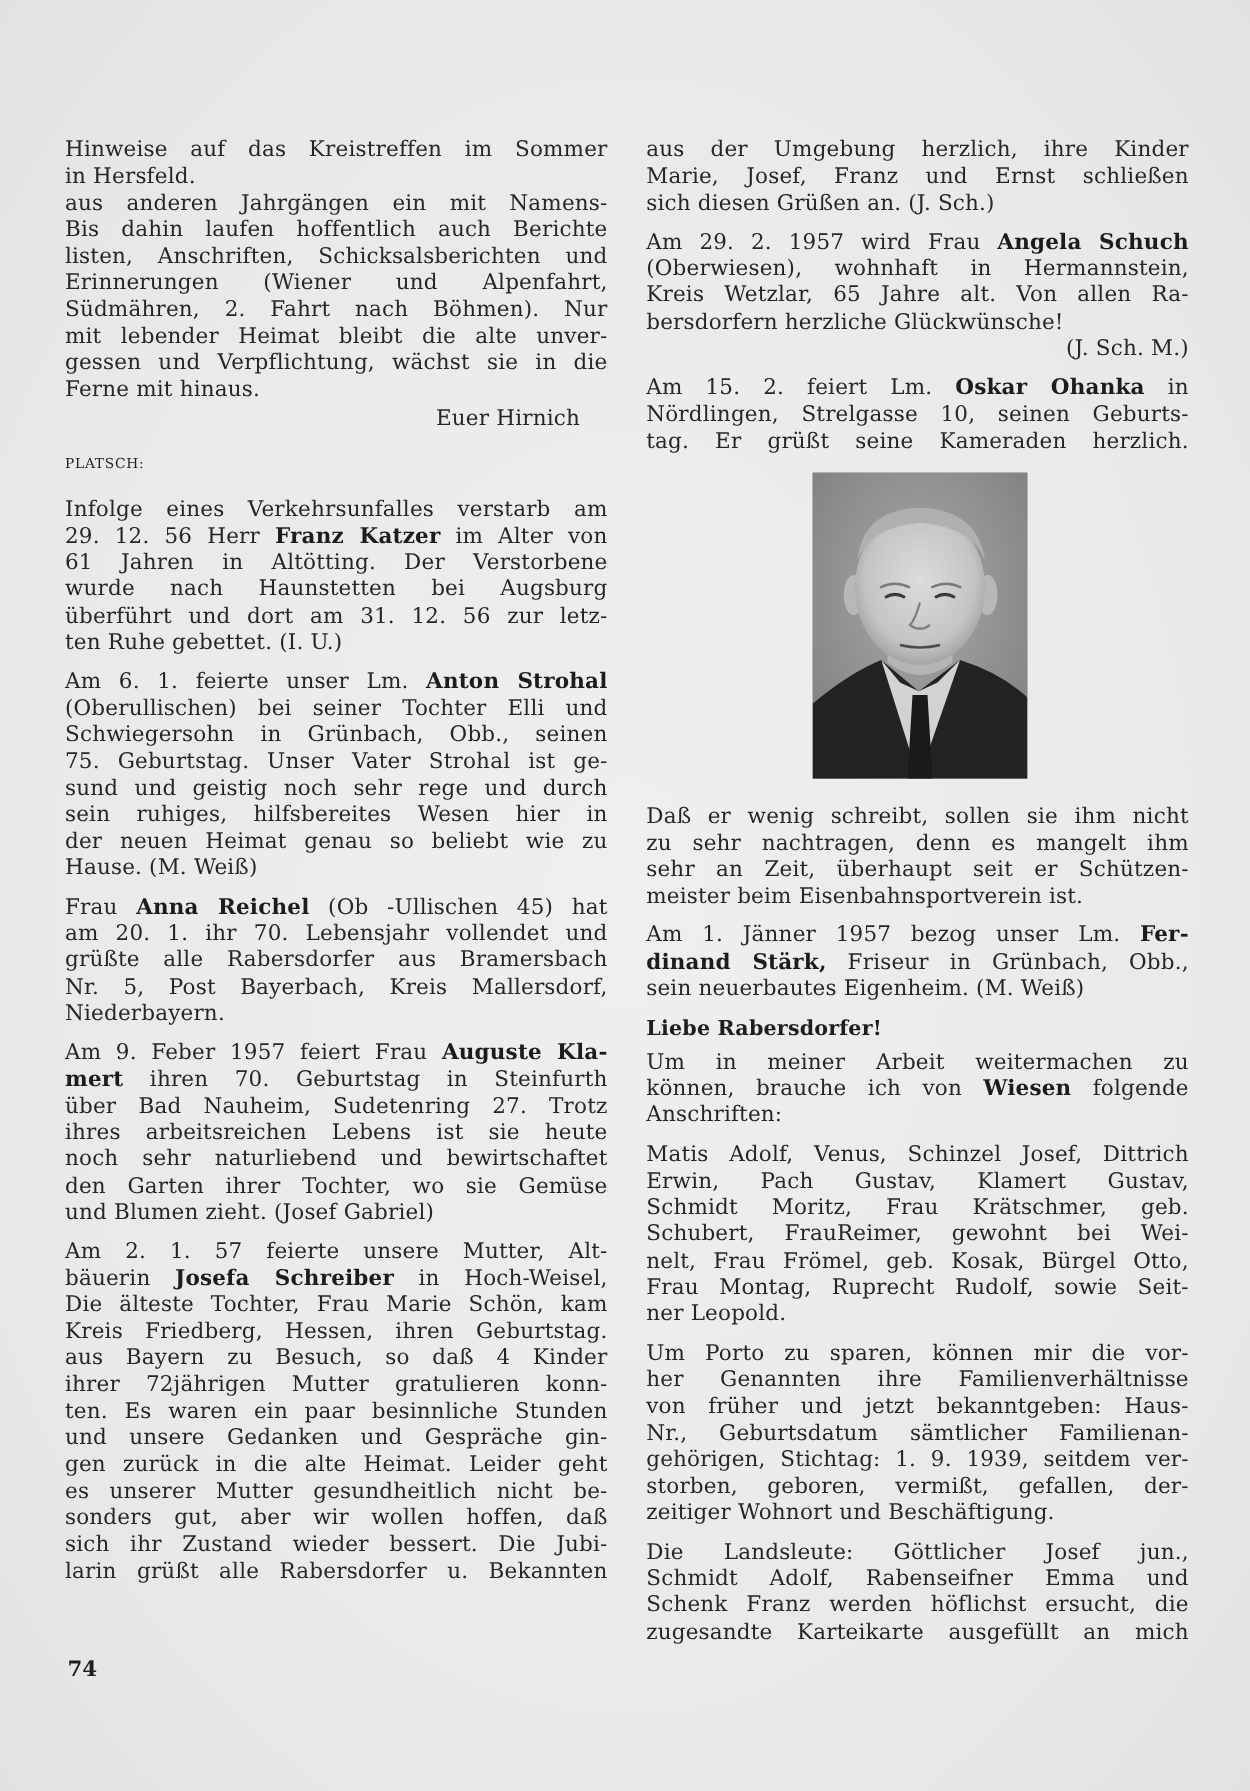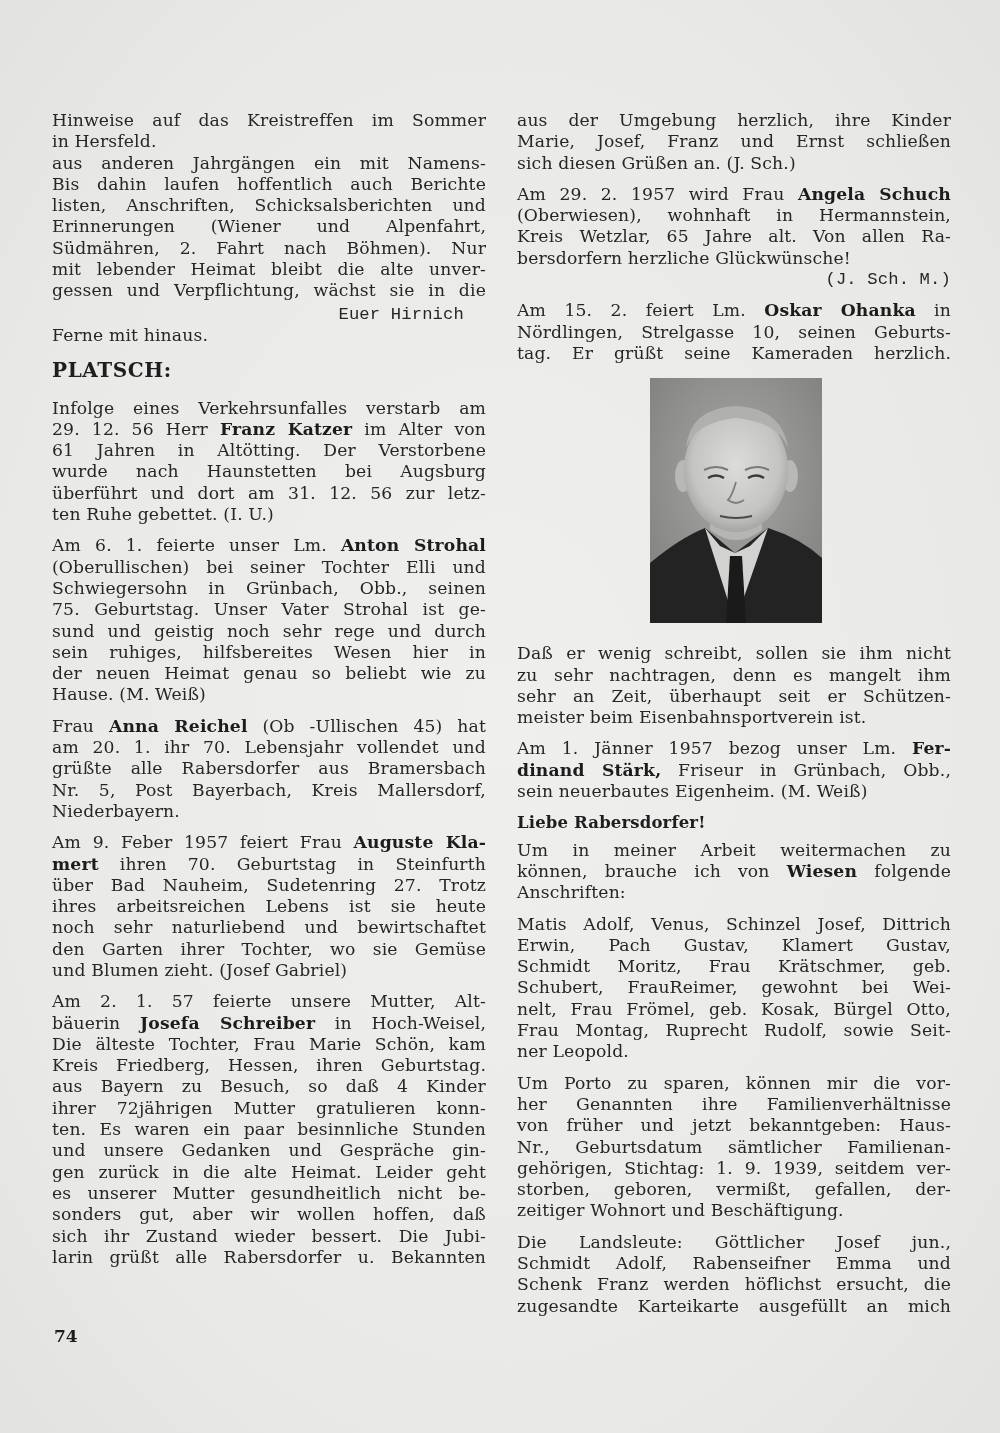--- a/index.html
+++ b/index.html
@@ -19,23 +19,23 @@
     font-size: 17.2px; line-height: 21.3px;
     text-align: justify; hyphens: manual;
     letter-spacing: 0.15px;
   }
   .col-left { left: 52px; }
   .col-right { left: 517px; }
   .p { margin: 0 0 10px 0; }
   .p.tight { margin-bottom: 0; }
   .p span.line { display: block; text-align: justify; text-align-last: justify; }
   .p span.line.last { text-align-last: left; }
-  .p span.line.right { text-align: left; text-align-last: right; font-family: Liberation Mono, monospace; }
+  .p span.line.right { text-align: left; text-align-last: right; }
   b { font-weight: bold; color: #1c1c1c; }
-  .heading { font-weight: bold; font-size: 20px; letter-spacing: 0.6px; margin: 14px 0 16px 0; color: #1e1e1e; }
+  .heading { font-weight: normal; font-size: 11px; letter-spacing: 0.6px; margin: 14px 0 16px 0; color: #1e1e1e; }
   .subheading { font-weight: bold; font-size: 16.5px; margin: 6px 0 6px 0; color: #1e1e1e; }
   .photo {
     position: relative; width: 172px; height: 245px; margin: 14px 0 20px 133px;
     background: linear-gradient(180deg, #8a8a88 0%, #9b9b99 40%, #8d8d8b 100%);
     overflow: hidden;
   }
   .photo svg { display: block; }
   .page-number { position: absolute; left: 54px; top: 1326px; font-weight: bold; font-size: 17px; color: #1e1e1e; }
 </style>
 </head>
@@ -50,22 +50,22 @@
       <span class="line last">in Hersfeld.</span>
     </div>
     <div class="p tight">
       <span class="line">aus anderen Jahrgängen ein mit Namens-</span>
       <span class="line">Bis dahin laufen hoffentlich auch Berichte</span>
       <span class="line">listen, Anschriften, Schicksalsberichten und</span>
       <span class="line">Erinnerungen (Wiener und Alpenfahrt,</span>
       <span class="line">Südmähren, 2. Fahrt nach Böhmen). Nur</span>
       <span class="line">mit lebender Heimat bleibt die alte unver-</span>
       <span class="line">gessen und Verpflichtung, wächst sie in die</span>
+      <span class="line last">Ferne mit hinaus.</span>
       <span class="line right" style="padding-right:22px;margin-top:2px;">Euer Hirnich</span>
-      <span class="line last">Ferne mit hinaus.</span>
     </div>
 
     <div class="heading">PLATSCH:</div>
 
     <div class="p">
       <span class="line">Infolge eines Verkehrsunfalles verstarb am</span>
       <span class="line"><span>29. 12. 56 Herr </span><b>Franz Katzer</b><span> im Alter von</span></span>
       <span class="line">61 Jahren in Altötting. Der Verstorbene</span>
       <span class="line">wurde nach Haunstetten bei Augsburg</span>
       <span class="line">überführt und dort am 31. 12. 56 zur letz-</span>

